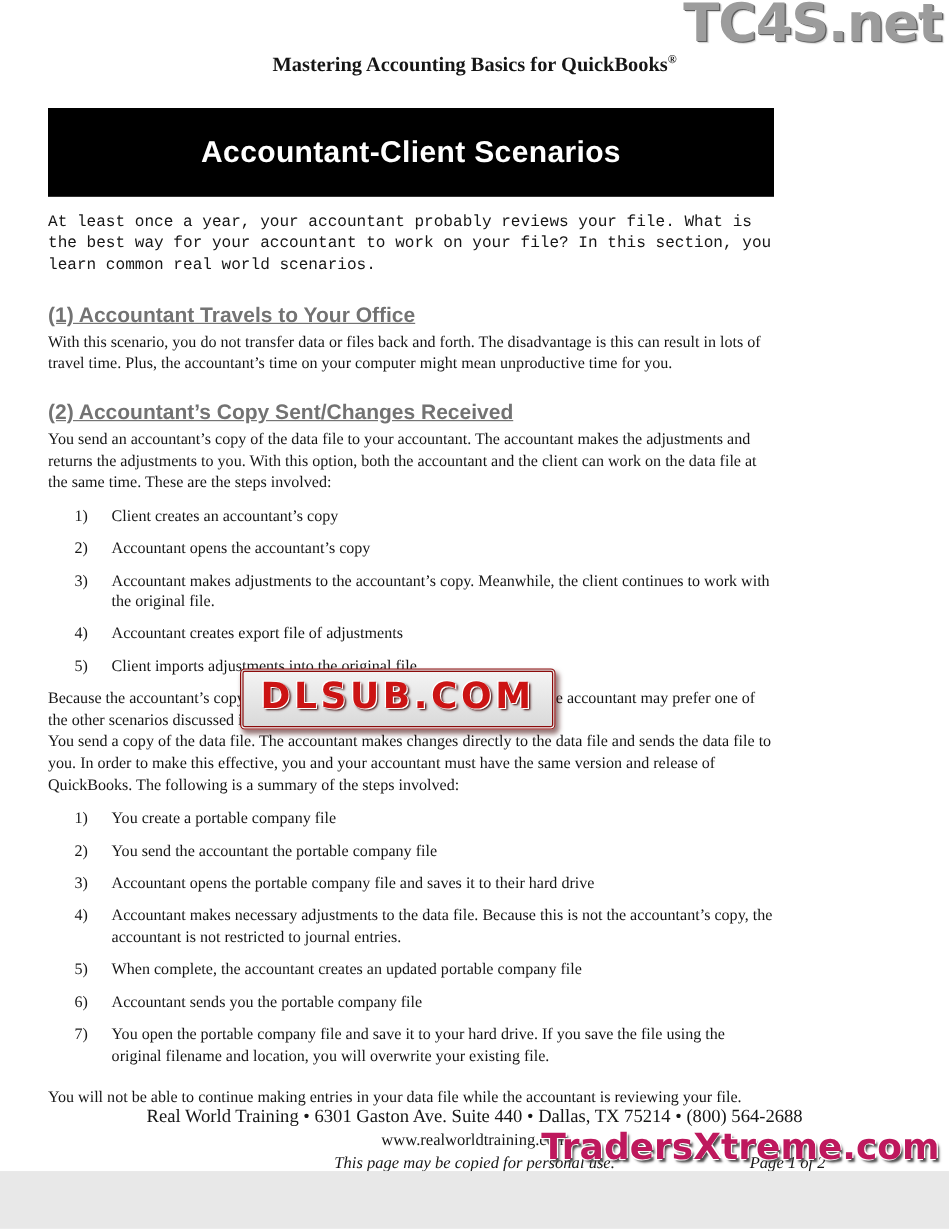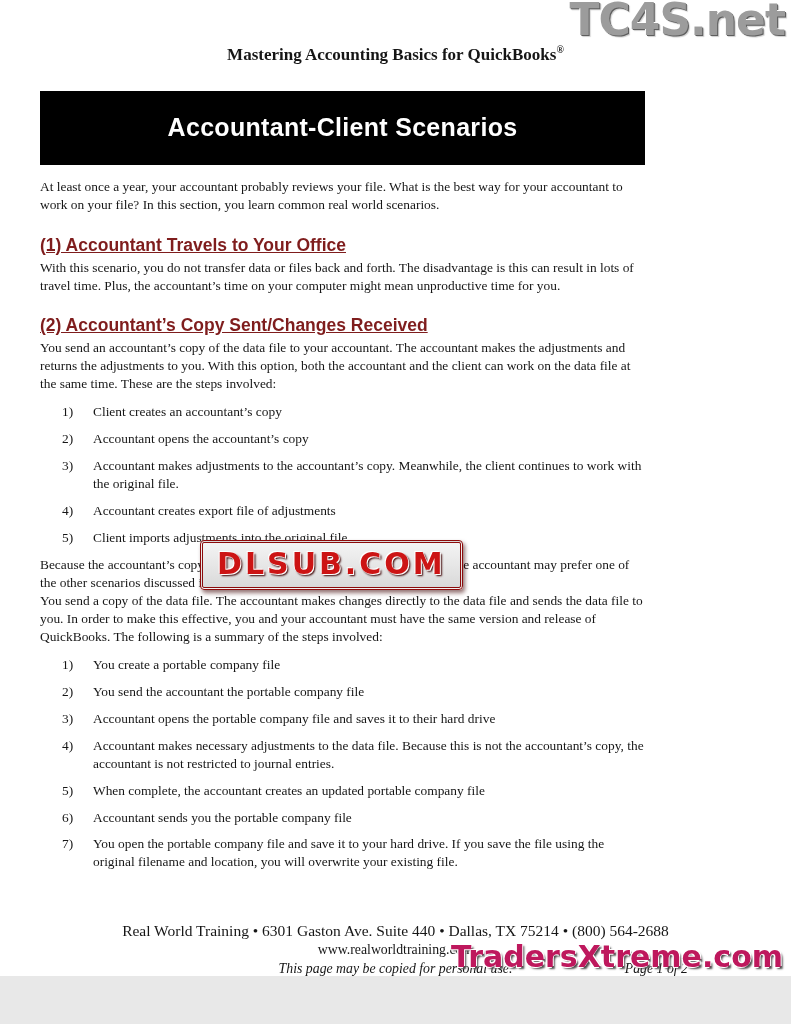--- a/index.html
+++ b/index.html
@@ -60,28 +60,28 @@
     height:74px;
     display:flex;align-items:center;justify-content:center;
   }
   .banner-title{
     color:#ffffff;
     font-family:"Liberation Sans", sans-serif;
     font-weight:bold;font-size:25px;letter-spacing:.3px;
   }
 
   p{margin:0;font-size:13.4px;line-height:1.34;}
-  .intro{margin-top:13px;}
+  .intro{margin-top:13px;font-family:Liberation Mono, monospace;}
 
   h2{
     margin:21px 0 3px 0;
     font-family:"Liberation Sans", sans-serif;
     font-size:17.5px;font-weight:bold;
     text-decoration:underline;
-    color:#7f1d1d;
+    color:#737373;
   }
 
   ol.steps{list-style:none;margin:10px 0 0 0;padding:0;}
   ol.steps li{
     display:flex;
     margin:0 0 9px 22px;
     font-size:13.4px;line-height:1.34;
   }
   ol.steps .num{width:31px;flex:0 0 31px;}
   ol.steps .txt{flex:1;}
@@ -178,20 +178,21 @@
           <span class="num">6)</span>
           <span class="txt">Accountant sends you the portable company file</span>
         </li>
       <li>
           <span class="num">7)</span>
           <span class="txt">You open the portable company file and save it to your hard drive. If you save the file using the original filename and location, you will overwrite your existing file.</span>
         </li>
     </ol>
 
     <p class="closing">
+      <span>You will not be able to continue making entries in your data file while the accountant is reviewing your file.</span>
     </p>
 
   </div>
 
   <div class="footer">
     <div class="footer-line1">Real World Training • 6301 Gaston Ave. Suite 440 • Dallas, TX 75214 • (800) 564-2688</div>
     <div class="footer-line2">www.realworldtraining.com</div>
     <div class="footer-line3">
       <span>This page may be copied for personal use.</span>
       <span class="footer-page">Page 1 of 2</span>

